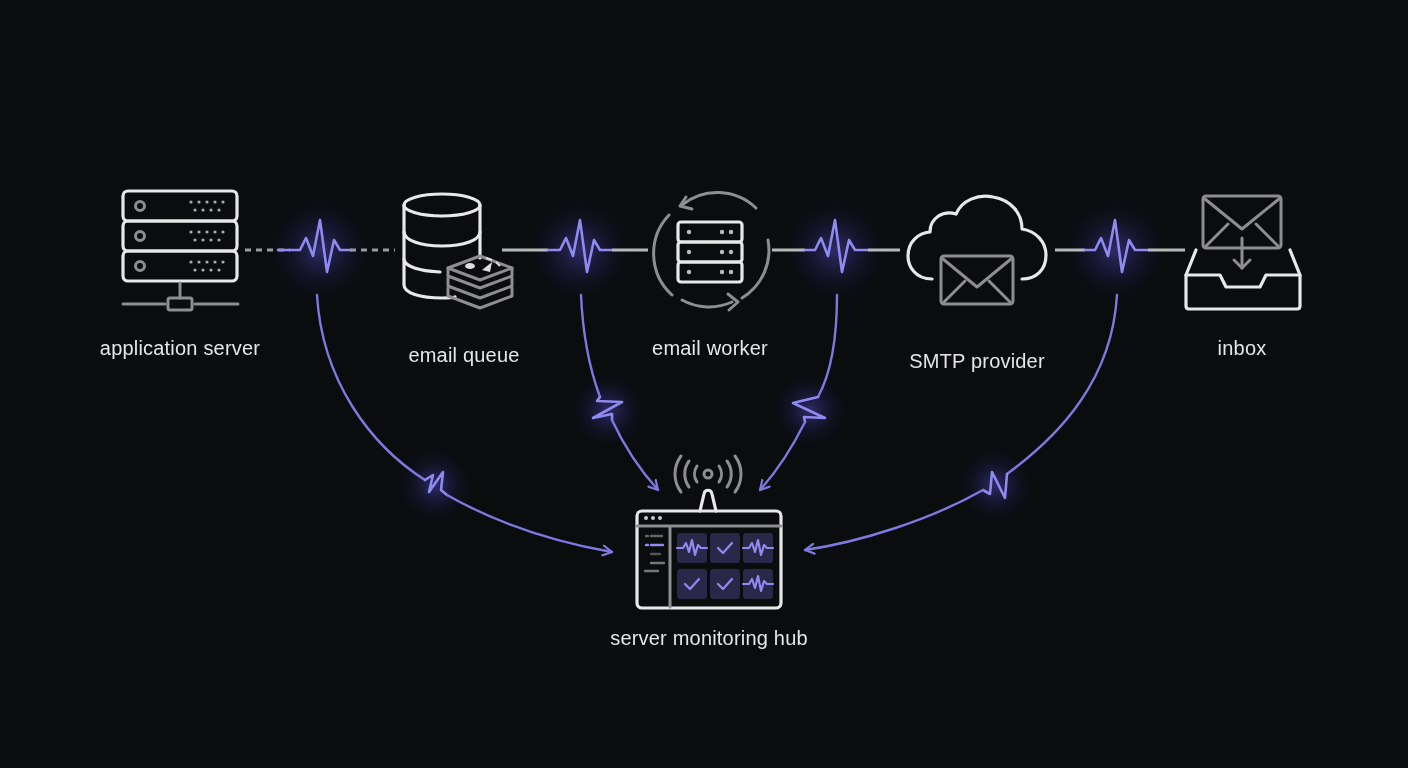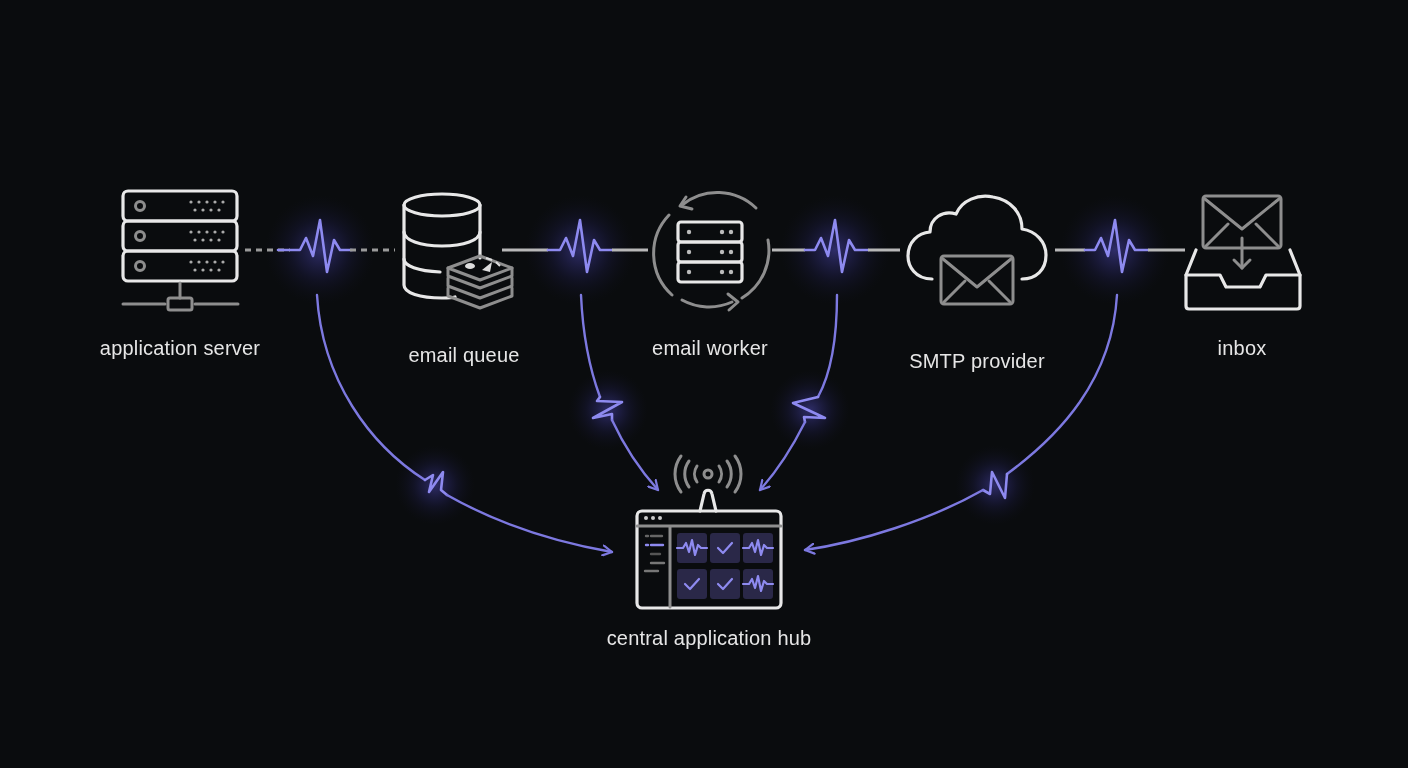--- a/index.html
+++ b/index.html
@@ -218,13 +218,13 @@
         <path d="M743 584 H749 L752 579 L755 588 L758 576 L761 591 L764 581 L767 584 H773" fill="none" stroke="#8e8af0" stroke-width="2.2" stroke-linecap="round" stroke-linejoin="round"></path>
       </g>
   </g>
 </svg>
 
 <div class="label" style="left:180px; top:337px;">application server</div>
 <div class="label" style="left:464px; top:337px;margin-top:7px;">email queue</div>
 <div class="label" style="left:710px; top:337px;">email worker</div>
 <div class="label" style="left:977px; top:350px;">SMTP provider</div>
 <div class="label" style="left:1242px; top:337px;">inbox</div>
-<div class="label" style="left:709px; top:627px;">central application hub</div>
+<div class="label" style="left:709px; top:627px;">server monitoring hub</div>
 
 </body></html>

